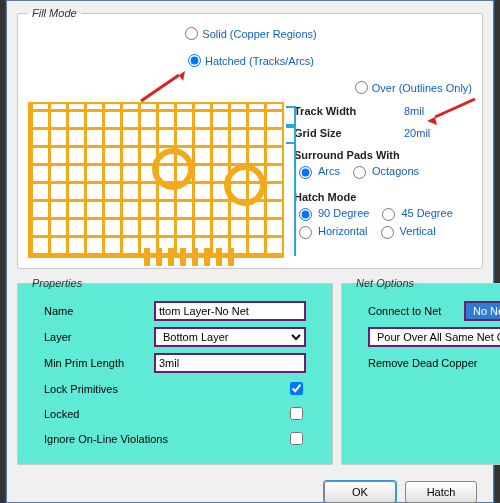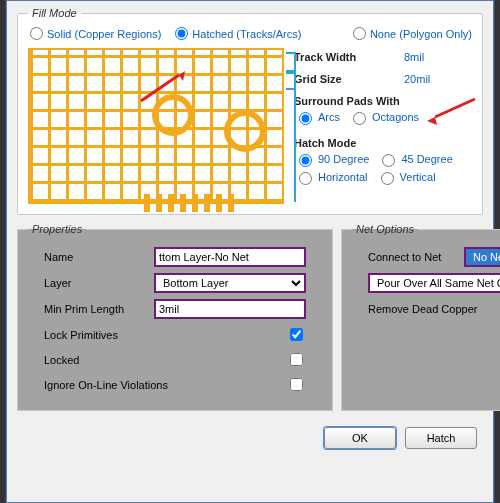--- a/index.html
+++ b/index.html
@@ -49,21 +49,21 @@
 
   fieldset {
     border: 1px solid #c9c9c9;
     border-radius: 2px;
     margin: 0 0 8px 0;
     padding: 6px 10px 10px 10px;
     background: #fff;
   }
   legend { color:#333; padding:0 4px; font-size:11px;font-style:italic; }
 
-  .radio-row { display:flex; align-items:center; gap:14px; margin:2px 0 0 2px;}
+  .radio-row { display:flex; align-items:center; gap:14px; margin:2px 0 0 2px;flex-direction:column;}
   .radio-row label { color:#1060c0; display:flex; align-items:center; gap:4px;}
   .radio-row input { margin:0; }
   .none-opt { margin-left:auto; }
 
   
   .arrow1, .arrow2 { position:absolute; }
   .arrow1 { left:132px; top:70px; }
   .arrow2 { left:420px; top:96px; }
 
   .preview-row { display:flex; margin-top:8px; }
@@ -110,21 +110,21 @@
   .mini-brk::before{top:0;} .mini-brk::after{bottom:0;}
 
   .side-opts { flex:1; font-size:11px; }
   .side-opts .row { display:flex; align-items:center; margin:3px 0 10px 0; }
   .side-opts .lbl { color:#222; font-weight:bold; width:110px;}
   .side-opts .val { color:#1060c0; }
   .r-inline { display:flex; gap:8px; margin-top:2px;}
   .r-inline label{ color:#1060c0; display:flex; align-items:center; gap:3px;}
 
   .lower-wrap { display:flex; gap:8px; }
-  .lower-wrap fieldset { flex:1; background:#a3a3a3; }
+  .lower-wrap fieldset { flex:1; background:#5eead4; }
   .prop-row { display:flex; align-items:center; margin:6px 16px;}
   .prop-row .plbl { width:110px; }
   .prop-row input[type=text],
   .prop-row select {
     flex:1; height:20px; border:2px solid #701a75; padding:1px 3px;
     font-family:inherit; font-size:11px; background:#fff;
   }
   .prop-row.chk input { margin-left:auto; }
   select.hl { background:#2e7bd1; color:#fff; }
 
@@ -149,21 +149,21 @@
         <label>
           <input type="radio" name="fm" style="">
           <span>Solid (Copper Regions)</span>
         </label>
         <label>
           <input type="radio" name="fm" checked="" style="">
           <span>Hatched (Tracks/Arcs)</span>
         </label>
         <label class="none-opt">
           <input type="radio" name="fm" style="">
-          <span>None (Polygon Only)</span>
+          <span>Over (Outlines Only)</span>
         </label>
       </div>
 
       <div class="preview-row">
         <div class="preview">
           <div class="ring1"></div>
           <div class="ring2"></div>
           <div class="pads">
             <span></span>
               <span></span>

